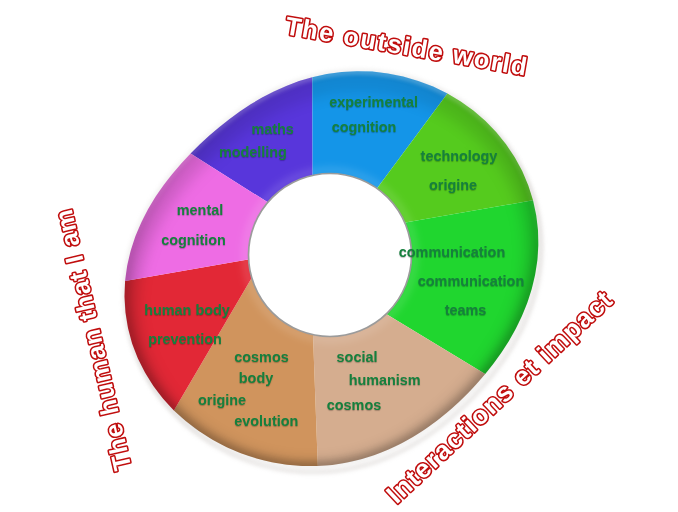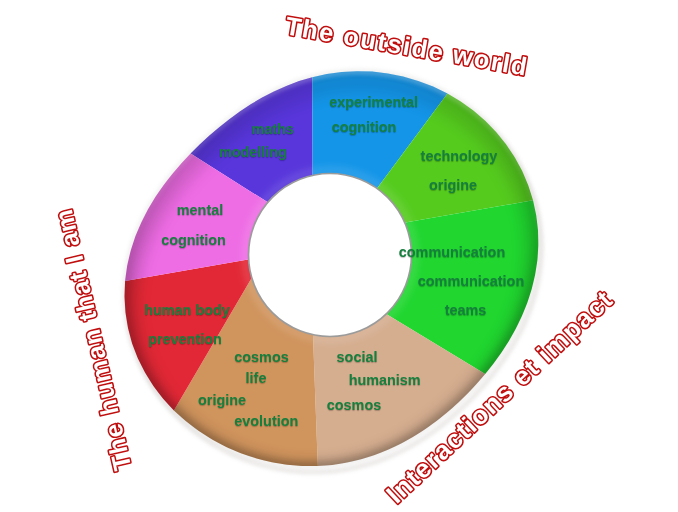--- a/index.html
+++ b/index.html
@@ -65,20 +65,20 @@
 <div class="lb" style="left:364px;top:127px">cognition</div>
 <div class="lb" style="left:459px;top:156px">technology</div>
 <div class="lb" style="left:453px;top:185px">origine</div>
 <div class="lb" style="left:452px;top:252px">communication</div>
 <div class="lb" style="left:471px;top:281px">communication</div>
 <div class="lb" style="left:465.5px;top:310px">teams</div>
 <div class="lb" style="left:357px;top:357px">social</div>
 <div class="lb" style="left:384.7px;top:380px">humanism</div>
 <div class="lb" style="left:354px;top:404.5px">cosmos</div>
 <div class="lb" style="left:261.5px;top:357.3px">cosmos</div>
-<div class="lb" style="left:256px;top:378px">life</div>
+<div class="lb" style="left:256px;top:378px">body</div>
 <div class="lb" style="left:222px;top:400px">origine</div>
 <div class="lb" style="left:266.3px;top:421px">evolution</div>
 <div class="lb" style="left:187px;top:309.5px">human body</div>
 <div class="lb" style="left:185px;top:339px">prevention</div>
 <div class="lb" style="left:200px;top:209.5px">mental</div>
 <div class="lb" style="left:193.5px;top:240px">cognition</div>
 <div class="lb" style="left:272.7px;top:128.7px">maths</div>
 <div class="lb" style="left:252.9px;top:151.6px">modelling</div>
 </body></html>

